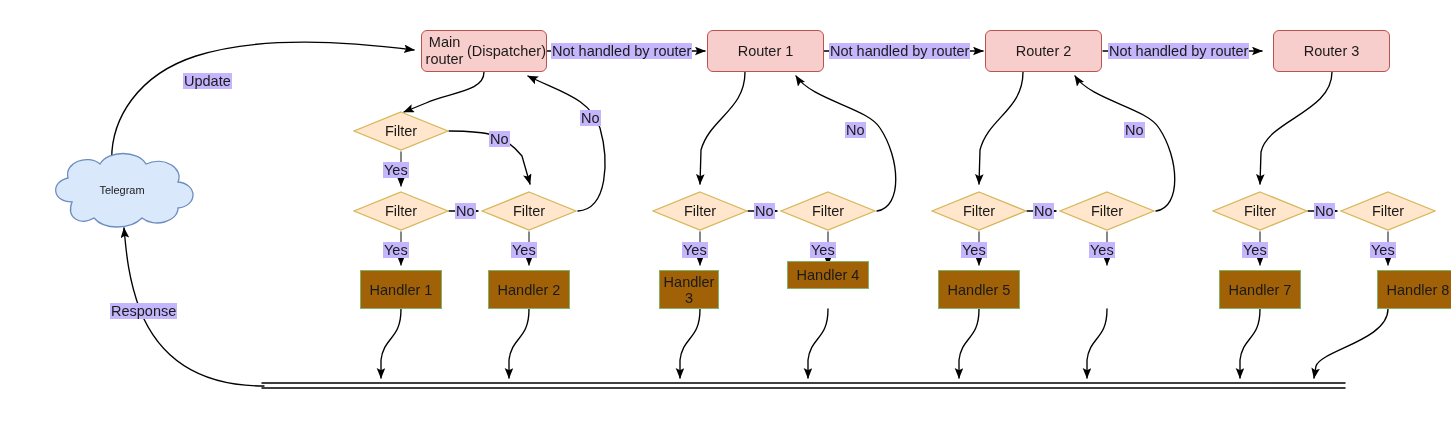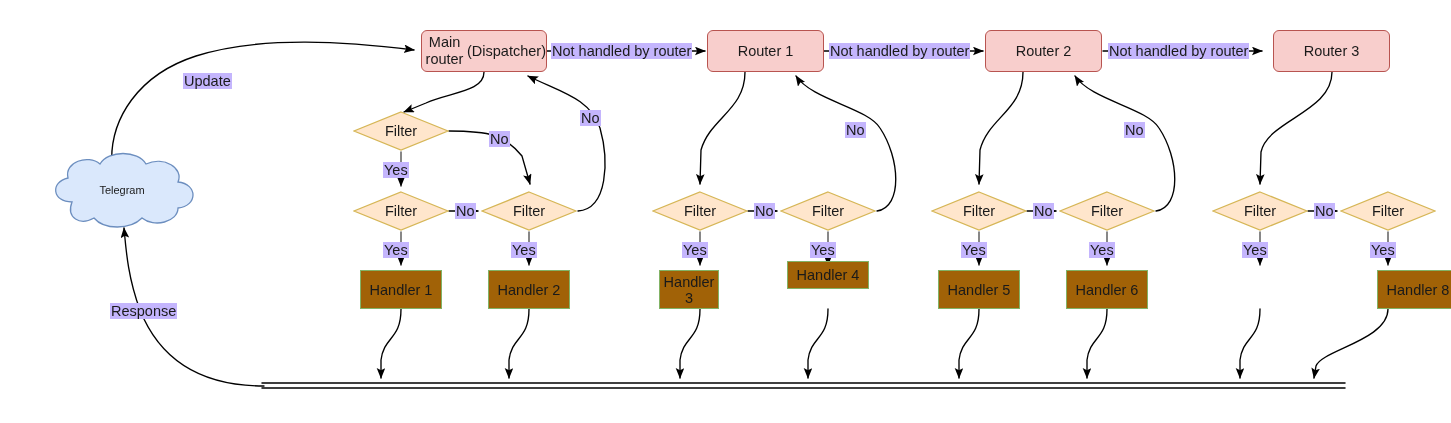--- a/index.html
+++ b/index.html
@@ -162,21 +162,21 @@
       <path d="M48,1 L95,20 L48,39 L1,20 Z" fill="#ffe6cc" stroke="#d6b656" stroke-width="1.3"></path>
     </svg>
     <div class="diamond-label">Filter</div>
   </div>
 
   <div class="node handler" style="left:360px;top:270px;width:82px;height:39px;">Handler 1</div>
   <div class="node handler" style="left:488px;top:270px;width:82px;height:39px;">Handler 2</div>
   <div class="node handler" style="left:659px;top:270px;width:60px;height:39px;">Handler 3</div>
   <div class="node handler" style="left:787px;top:261px;width:82px;height:28px;">Handler 4</div>
   <div class="node handler" style="left:938px;top:270px;width:82px;height:39px;">Handler 5</div>
-  <div class="node handler" style="left:1066px;top:270px;width:82px;height:39px;">Handler 6</div>
+  <div class="node handler" style="left:1219px;top:270px;width:82px;height:39px;">Handler 7</div>
   <div class="node handler" style="left:1377px;top:270px;width:82px;height:39px;">Handler 8</div>
 
   <div class="elabel" style="left:183px;top:73px;text-align:right;">Update</div>
   <div class="elabel" style="left:110px;top:303px;">Response</div>
 
   <div class="elabel" style="left:551px;top:43px;">Not handled by router</div>
   <div class="elabel" style="left:829px;top:43px;">Not handled by router</div>
   <div class="elabel" style="left:1108px;top:43px;">Not handled by router</div>
 
   <div class="elabel" style="left:383px;top:162px;">Yes</div>

